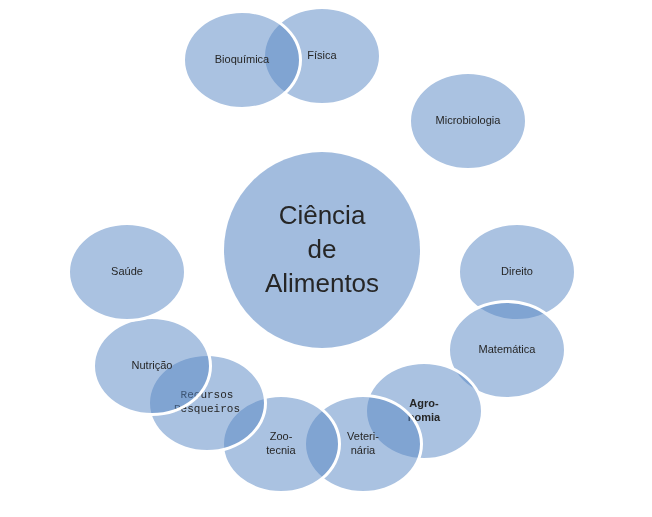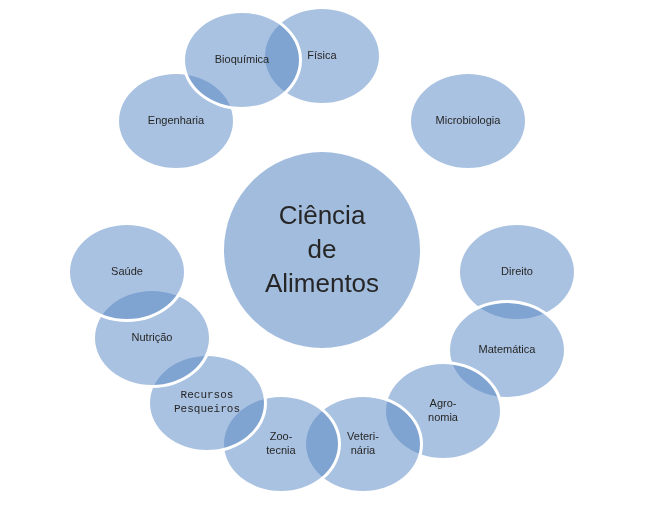--- a/index.html
+++ b/index.html
@@ -29,25 +29,25 @@
     white-space:pre-line;
     padding:0 6px;
   }
   
   .p0 {left:262px;top:6px;}
   .p1 {left:342px;top:23px;}
   .p2 {left:408px;top:71px;}
   .p3 {left:448px;top:141px;}
   .p4 {left:457px;top:222px;}
   .p5 {left:447px;top:300px;}
-  .p6 {left:383px;top:361px;}
+  .p6 {left:364px;top:361px;font-weight:bold;}
   .p7 {left:303px;top:394px;}
   .p8 {left:221px;top:394px;}
   .p9 {left:147px;top:353px;font-family:Liberation Mono, monospace;}
-  .p10{left:92px;top:288px;}
+  .p10{left:92px;top:316px;}
   .p11{left:67px;top:222px;}
   .p12{left:76px;top:141px;}
   .p13{left:116px;top:71px;}
   .p14{left:182px;top:10px;}
   .center-circle{
     position:absolute;
     left:224px;top:152px;
     width:196px;height:196px;
     border-radius:50%;
     background:rgba(85,133,195,0.55);
@@ -95,23 +95,20 @@
   <div class="ellipse p9">
       <span class="lbl">Recursos
 Pesqueiros</span>
     </div>
   <div class="ellipse p10">
       <span class="lbl">Nutrição</span>
     </div>
   <div class="ellipse p11">
       <span class="lbl">Saúde</span>
     </div>
-  <div class="ellipse p13">
-      <span class="lbl">Engenharia</span>
-    </div>
   <div class="ellipse p14">
       <span class="lbl">Bioquímica</span>
     </div>
 
   <div class="center-circle">
     <span class="clbl">Ciência
 de
 Alimentos</span>
   </div>
 

